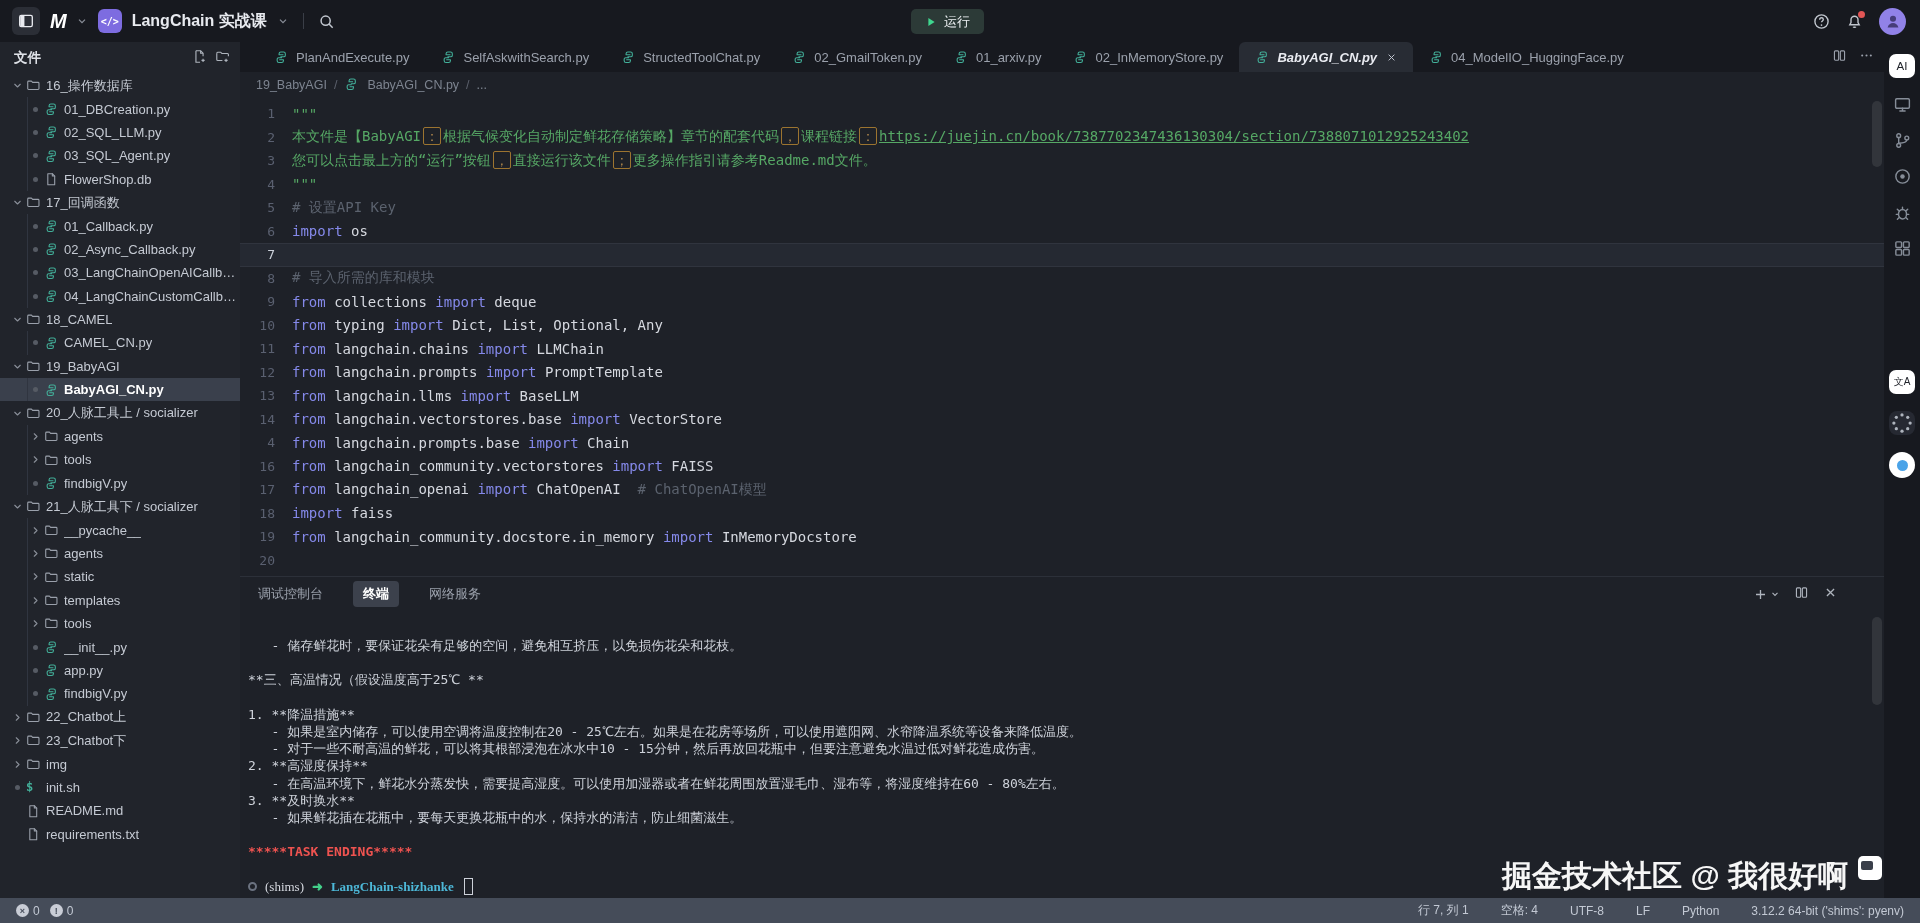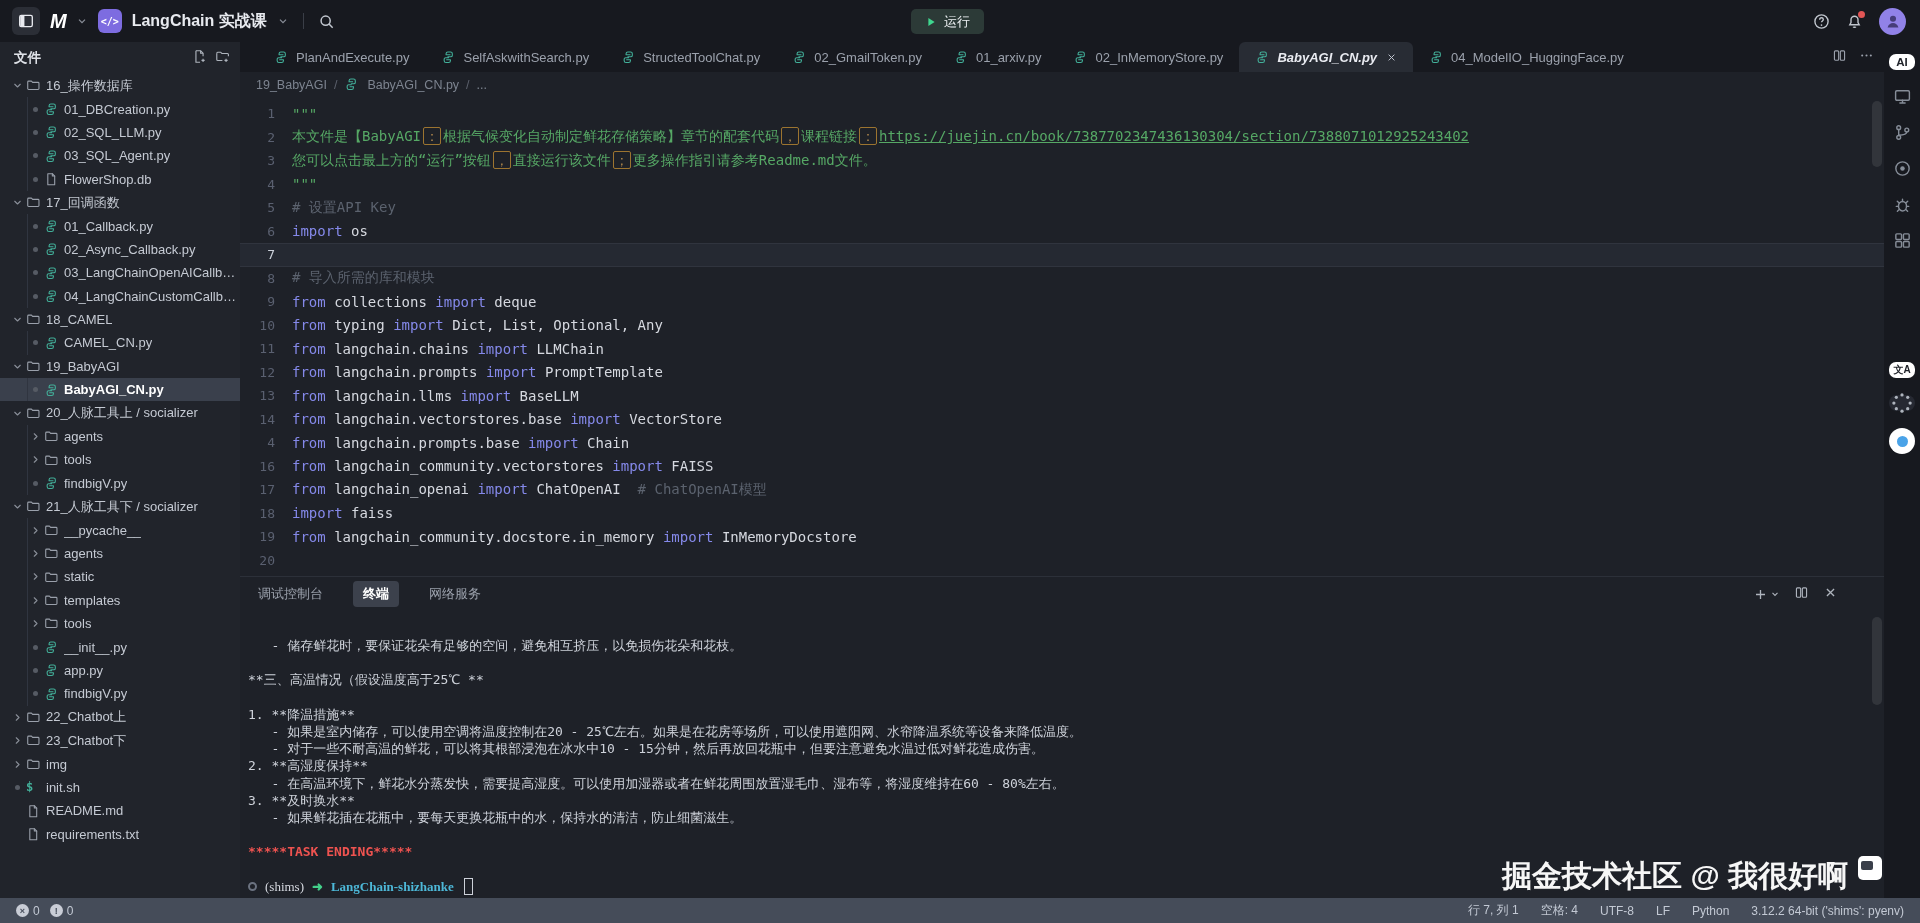--- a/index.html
+++ b/index.html
@@ -112,38 +112,38 @@
   .prompt { margin-top:17.2px; display:flex; align-items:center; gap:8px; white-space:pre;font-family:Liberation Serif, serif; }
   .p-circ { width:9px; height:9px; border:2px solid #6b7280; border-radius:50%; flex:none; }
   .p-env { color:#d6d9e0; }
   .p-arrow { color:#43d08a; font-weight:bold; }
   .p-path { color:#4db8d8; font-weight:bold; }
   .p-cursor { width:9px; height:17px; border:1px solid #cdd1d9; margin-left:2px; }
 
   
   .activitybar { position:absolute; top:42px; right:0; width:36px; bottom:25px; background:#17191f;
     display:flex; flex-direction:column; align-items:center; padding-top:12px; gap:17px; }
-  .ab-badge { width:26px; height:16px; border-radius:7px; background:#fff; color:#20232a;
-    font-size:11.5px; font-weight:bold; display:flex; align-items:center; justify-content:center; flex:none; }
+  .ab-badge { width:26px; height:24px; border-radius:7px; background:#fff; color:#20232a;
+    font-size:11.5px; font-weight:normal; display:flex; align-items:center; justify-content:center; flex:none; }
   .ab-ic { color:#868d98; display:flex; flex:none; }
   .ab-ic svg { width:19px; height:19px; }
   .ab-spacer { height:78px; flex:none; }
   .ab-circle { width:26px; height:26px; border-radius:50%; background:#fff; display:flex; flex:none;
     align-items:center; justify-content:center; }
   .ab-circle i { width:11px; height:11px; border-radius:50%; background:#4aa3e8; display:block; }
   .ab-dots { background:#262932; color:#aeb4bd; border-radius:8px; }
 
   
   .statusbar { position:absolute; left:0; right:0; bottom:0; height:25px; background:#454c59;
     display:flex; align-items:center; padding:0 16px; font-size:12px; color:#c3c9d4; z-index:6; }
   .st-left { display:flex; align-items:center; gap:10px; }
   .st-prob { display:flex; align-items:center; gap:4px; }
   .st-ico { width:13px; height:13px; border-radius:50%; background:#c9cdd6; color:#454c59;
     font-size:9px; font-weight:bold; display:flex; align-items:center; justify-content:center; }
-  .st-right { margin-left:auto; display:flex; align-items:center; gap:22px; }
+  .st-right { margin-left:auto; display:flex; align-items:center; gap:32px; }
 
   
   .watermark { position:absolute; right:38px; bottom:26px; z-index:50; display:flex;
     align-items:flex-start; gap:10px; font-size:30px; font-weight:bold; color:rgba(255,255,255,.96); }
   .wm-ic { width:24px; height:24px; border-radius:5px; background:#fff; position:relative; align-self:flex-start; }
   .wm-ic::after { content:""; position:absolute; left:3px; top:5px; width:12px; height:9px;
     background:#3a3f4a; border-radius:2px; }
 </style>
 </head>
 <body>

